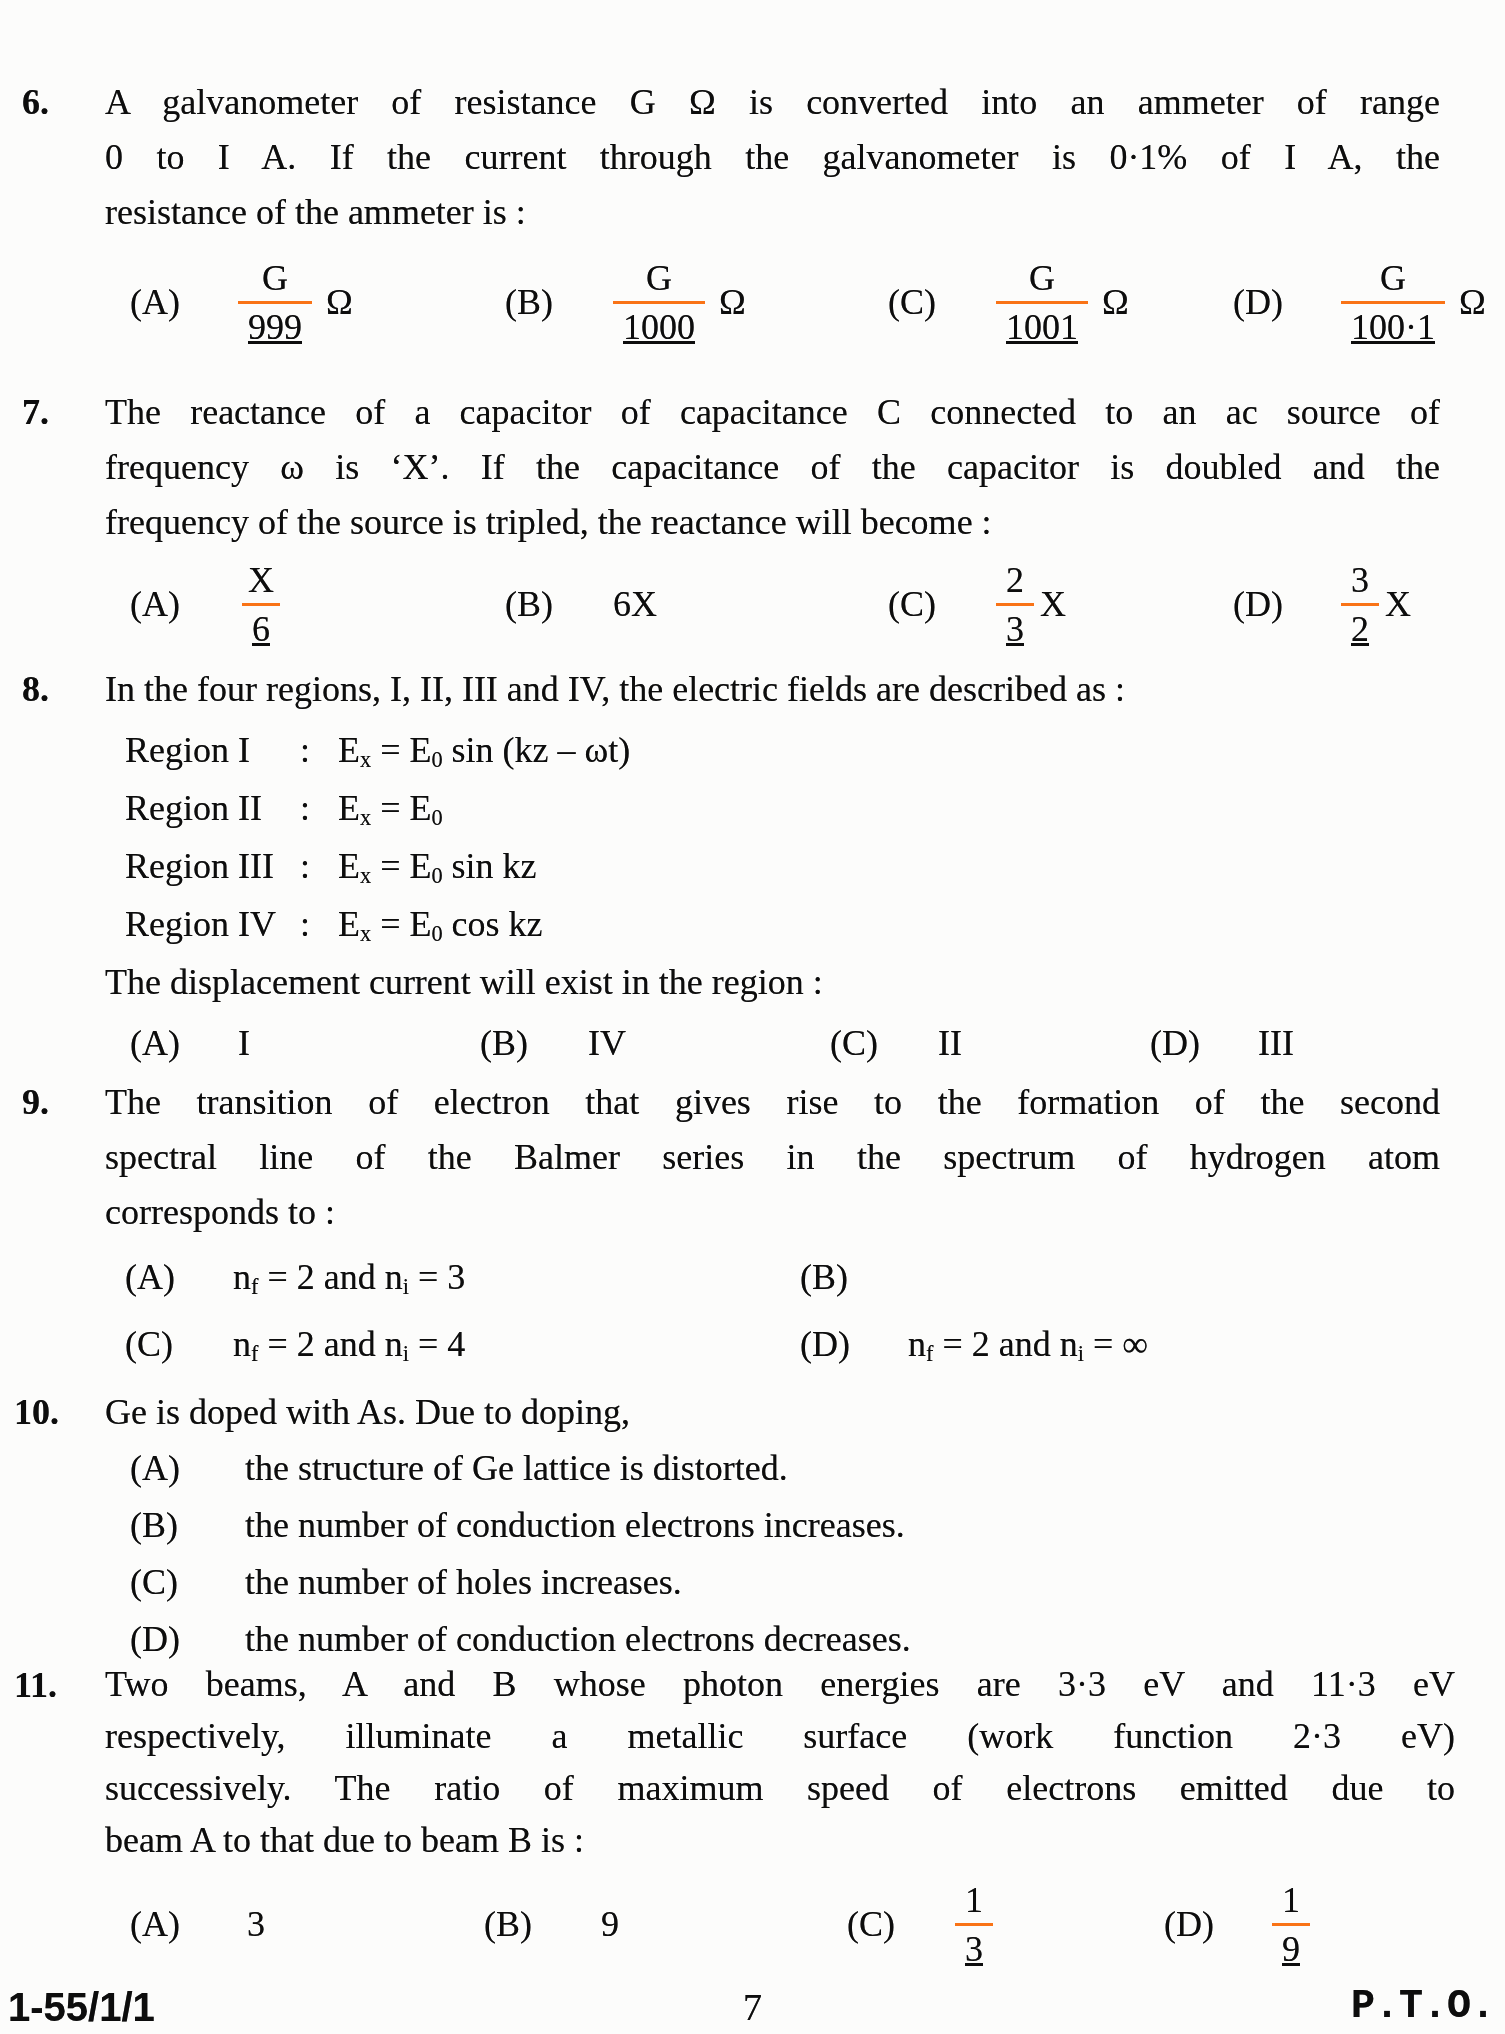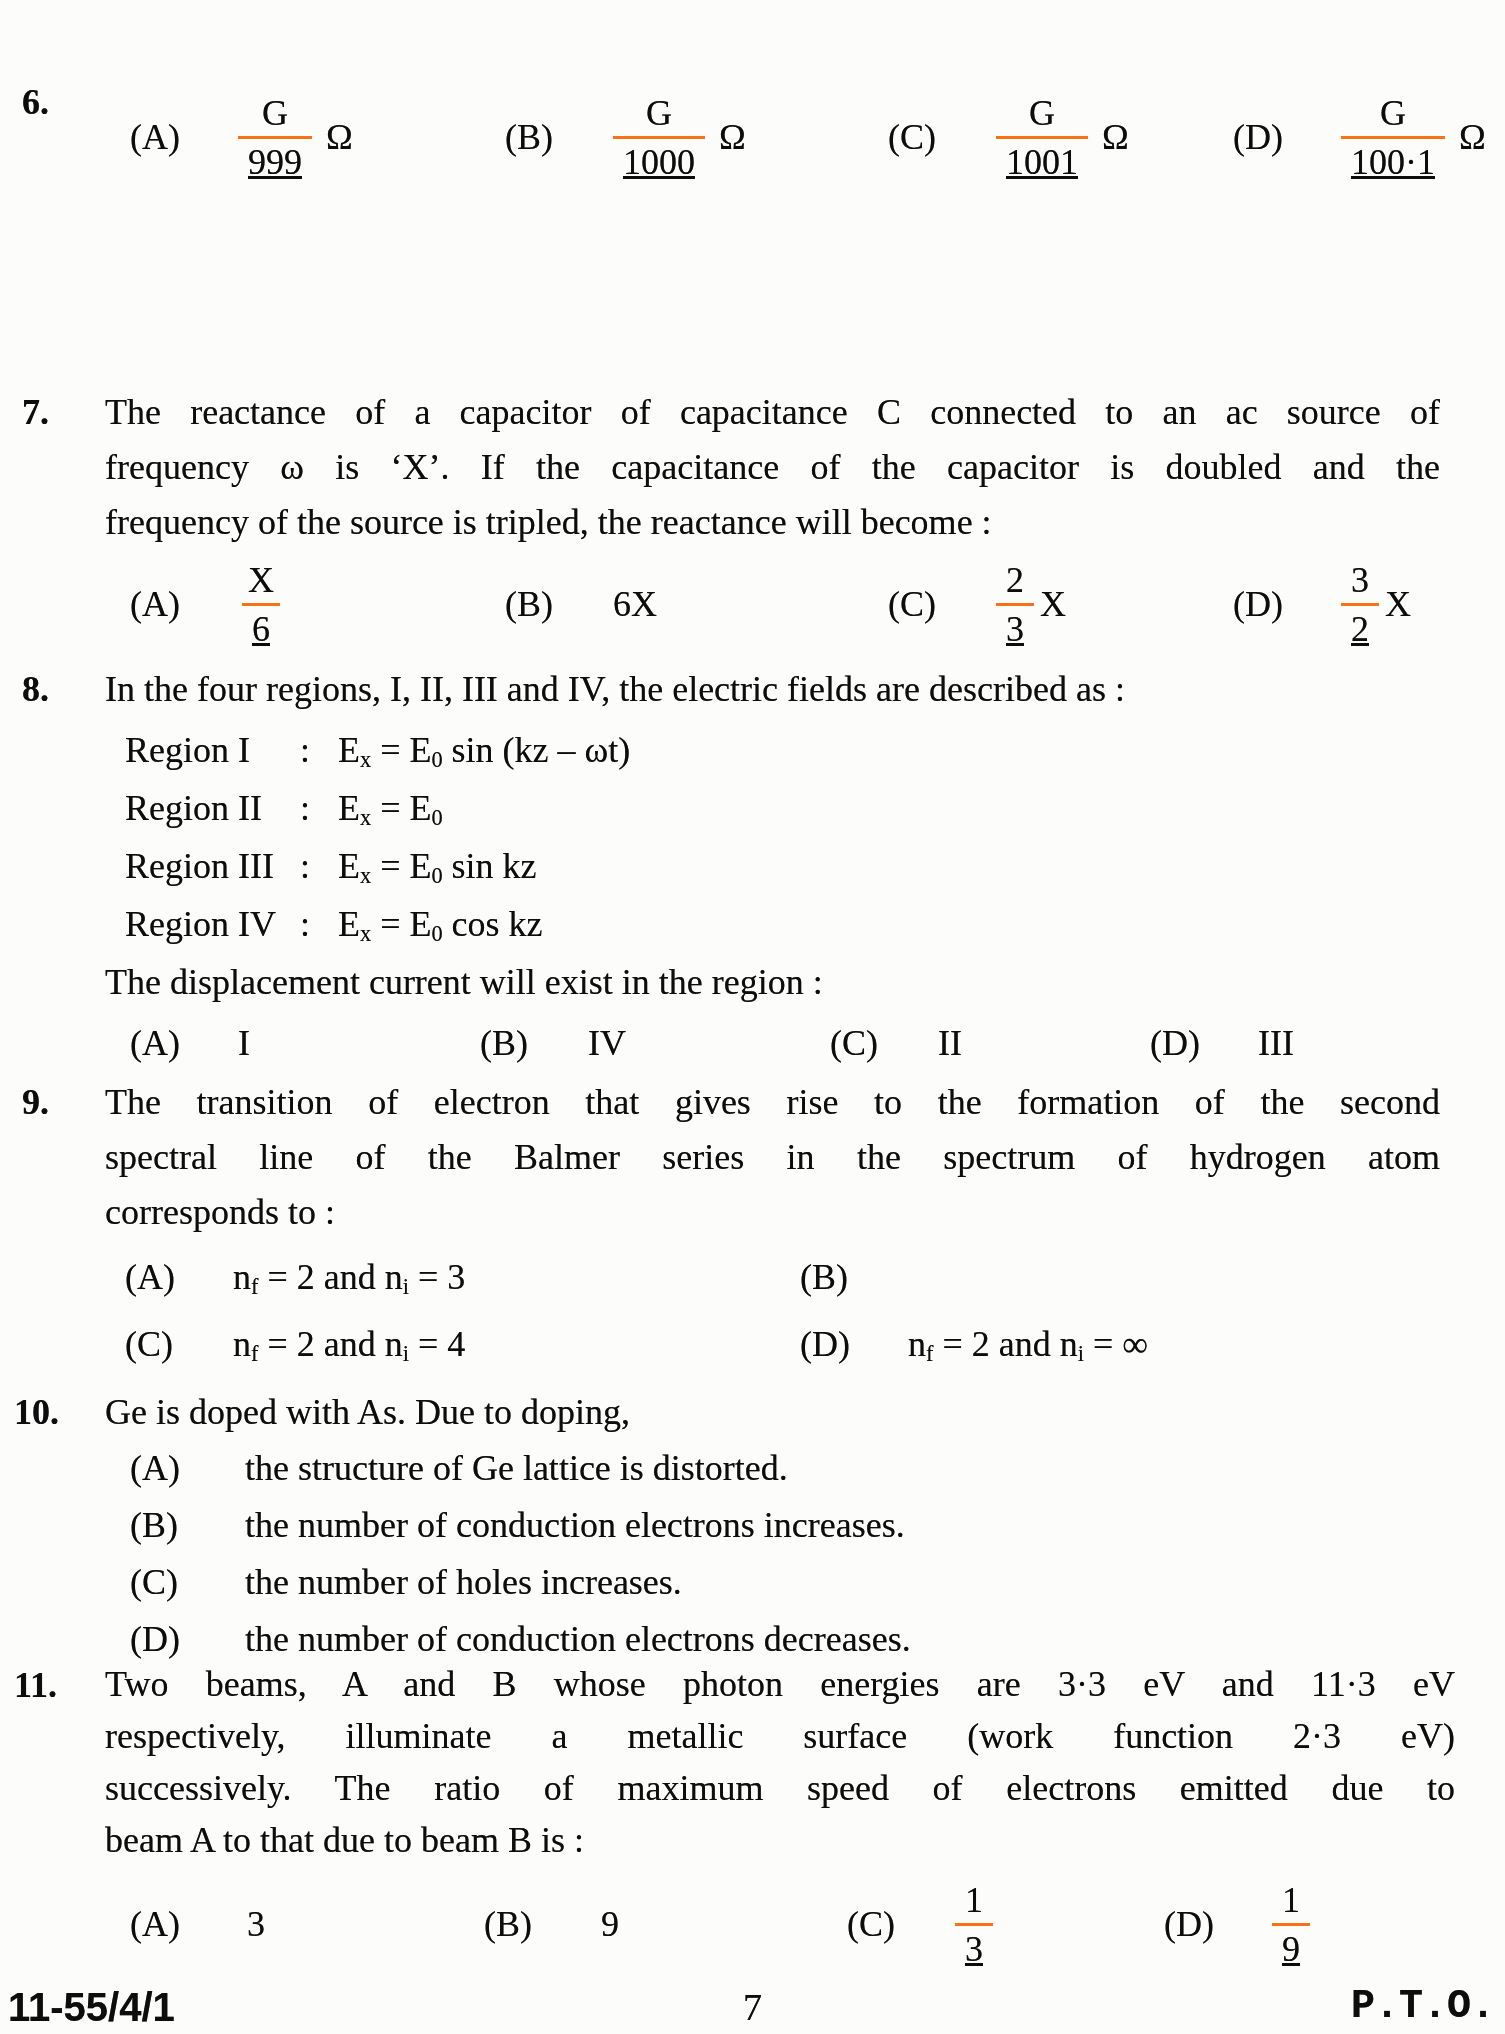--- a/index.html
+++ b/index.html
@@ -51,20 +51,25 @@
   .footer{position:absolute;left:0;right:0;top:1985px;height:49px;}
   .footer-code{position:absolute;left:8px;top:0;font-family:"Liberation Sans","DejaVu Sans",sans-serif;font-weight:700;font-size:40px;line-height:44px;}
   .footer-page{position:absolute;left:0;right:0;text-align:center;top:0;font-size:38px;line-height:44px;}
   .footer-pto{position:absolute;right:10px;top:0;font-family:Liberation Mono, monospace;font-weight:700;font-size:40px;line-height:44px;}
 </style>
 </head>
 <body>
 
 <section class="question" id="q6" style="top:75px">
   <span class="qnum">6.</span>
+  <div class="qtext">
+      <div class="jline">A galvanometer of resistance G Ω is converted into an ammeter of range</div>
+      <div class="jline">0 to I A. If the current through the galvanometer is 0·1% of I A, the</div>
+      <div class="jline">resistance of the ammeter is :</div>
+    </div>
   <div class="opt-row cols-q6">
     <div class="opt">
       <span class="olabel">(A)</span>
       <span class="frac">
           <span class="fnum">G</span>
           <span class="fden">999</span>
         </span>
       <span class="osuf">Ω</span>
     </div>
     <div class="opt">
@@ -255,16 +260,16 @@
       <span class="olabel">(D)</span>
       <span class="frac">
           <span class="fnum">1</span>
           <span class="fden">9</span>
         </span>
     </div>
   </div>
 </section>
 
 <footer class="footer">
-  <span class="footer-code">11-55/4/1</span>
+  <span class="footer-code">1-55/1/1</span>
   <span class="footer-page">7</span>
   <span class="footer-pto">P.T.O.</span>
 </footer>
 
 </body></html>

